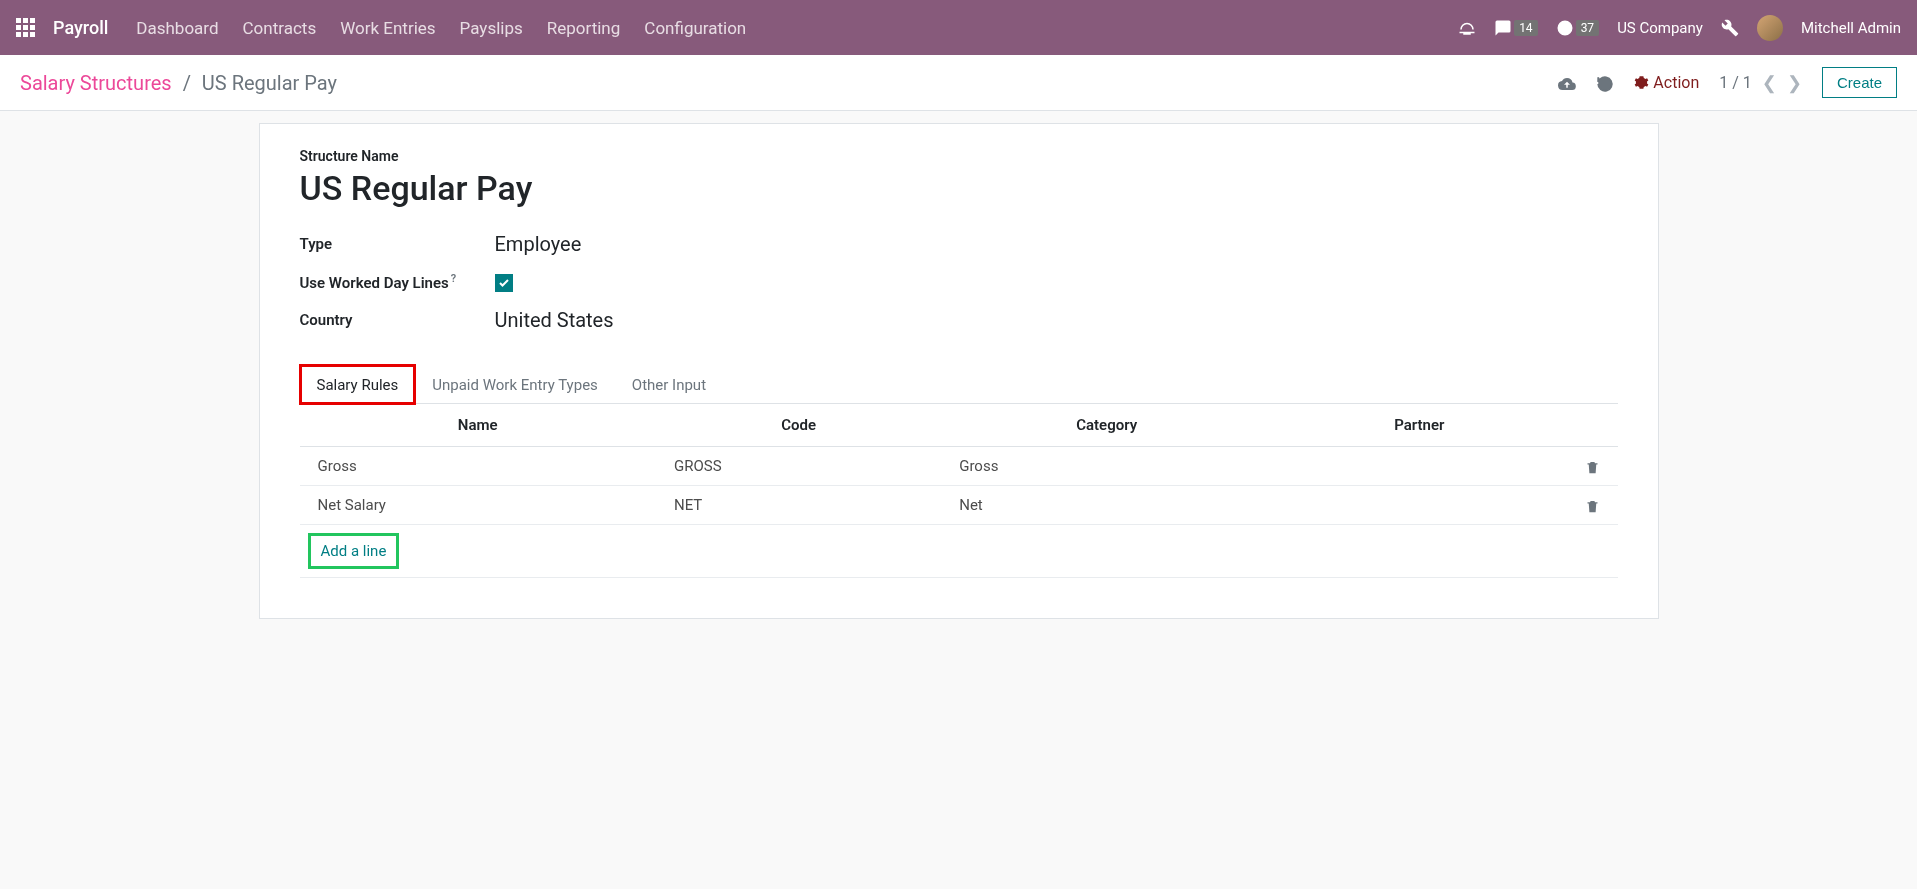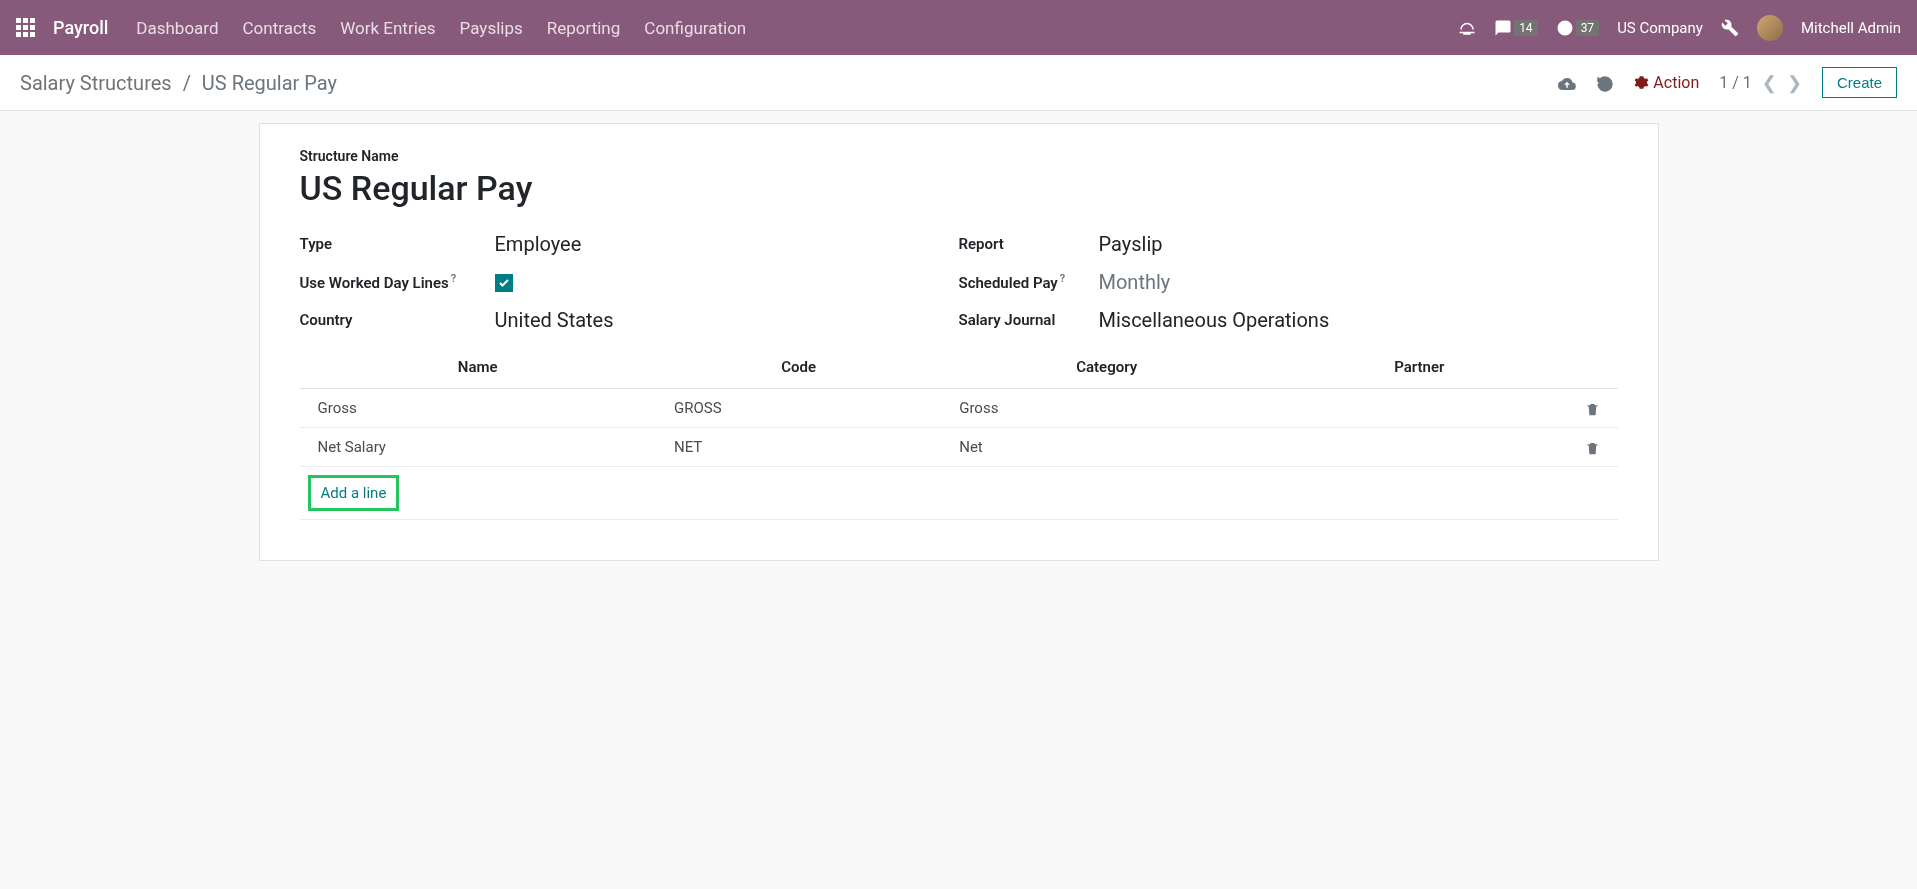--- a/index.html
+++ b/index.html
@@ -15,21 +15,21 @@
   .nav-item { color: #e8dde4; cursor: pointer; font-size: 17px; }
   .topbar-right { margin-left: auto; display: flex; align-items: center; gap: 18px; }
   .ticon { cursor: pointer; display: flex; align-items: center; }
   .badge { background: #737373; color: #fff; font-size: 12px; padding: 1px 5px; border-radius: 2px; margin-left: 2px; }
   .avatar { width: 26px; height: 26px; border-radius: 50%; background: linear-gradient(135deg, #d4a574, #8b6f47); display: inline-block; }
   .company-name, .user-name { font-size: 15px; }
 
   
   .controlbar { background: #fff; border-bottom: 1px solid #dee2e6; padding: 12px 20px; display: flex; align-items: center; }
   .breadcrumb { font-size: 20px; color: #6c757d; }
-  .breadcrumb a { color: #737373; text-decoration: none; }
+  .breadcrumb a { color: #ec4899; text-decoration: none; }
   .breadcrumb .sep { margin: 0 6px; color: #6c757d; }
   .breadcrumb .current { color: #6c757d; }
   .cb-right { margin-left: auto; display: flex; align-items: center; gap: 20px; }
   .cb-ico { color: #6c757d; cursor: pointer; font-size: 18px; }
   .action-btn { color: #7f1d1d; cursor: pointer; font-size: 16px; display: flex; align-items: center; gap: 4px; }
   .pager { color: #6c757d; font-size: 16px; display: flex; align-items: center; gap: 10px; }
   .pager .arrow { color: #adb5bd; cursor: pointer; font-size: 18px; }
   .create-btn { border: 1px solid #017e84; color: #017e84; background: #fff; padding: 6px 14px; cursor: pointer; font-size: 15px; }
 
   
@@ -175,38 +175,27 @@
                   <path d="M4 12l5 5L20 6"></path>
                 </svg>
               </span>
           </span>
         </div>
         <div class="field">
           <span class="lbl">Country</span>
           <span class="val">United States</span>
         </div>
       </div>
-      <div class="form-col">
-        <div class="field">
-          <span class="lbl" style="width:140px">Report</span>
-          <span class="val">Payslip</span>
-        </div>
-        <div class="field">
-          <span class="lbl" style="width:140px">
-            <span>Scheduled Pay</span><span class="help-q">?</span>
-          </span>
-          <span class="val muted">Monthly</span>
-        </div>
-        <div class="field">
-          <span class="lbl" style="width:140px">Salary Journal</span>
-          <span class="val">Miscellaneous Operations</span>
-        </div>
-      </div>
-    </div>
-
+    </div>
+
+    <div class="tabs">
+      <div class="tab active highlight-red">Salary Rules</div>
+      <div class="tab">Unpaid Work Entry Types</div>
+      <div class="tab">Other Input</div>
+    </div>
 
     <table class="tbl">
       <thead>
         <tr>
           <th>Name</th>
           <th>Code</th>
           <th>Category</th>
           <th>Partner</th>
           <th class="del-cell"></th>
         </tr>

